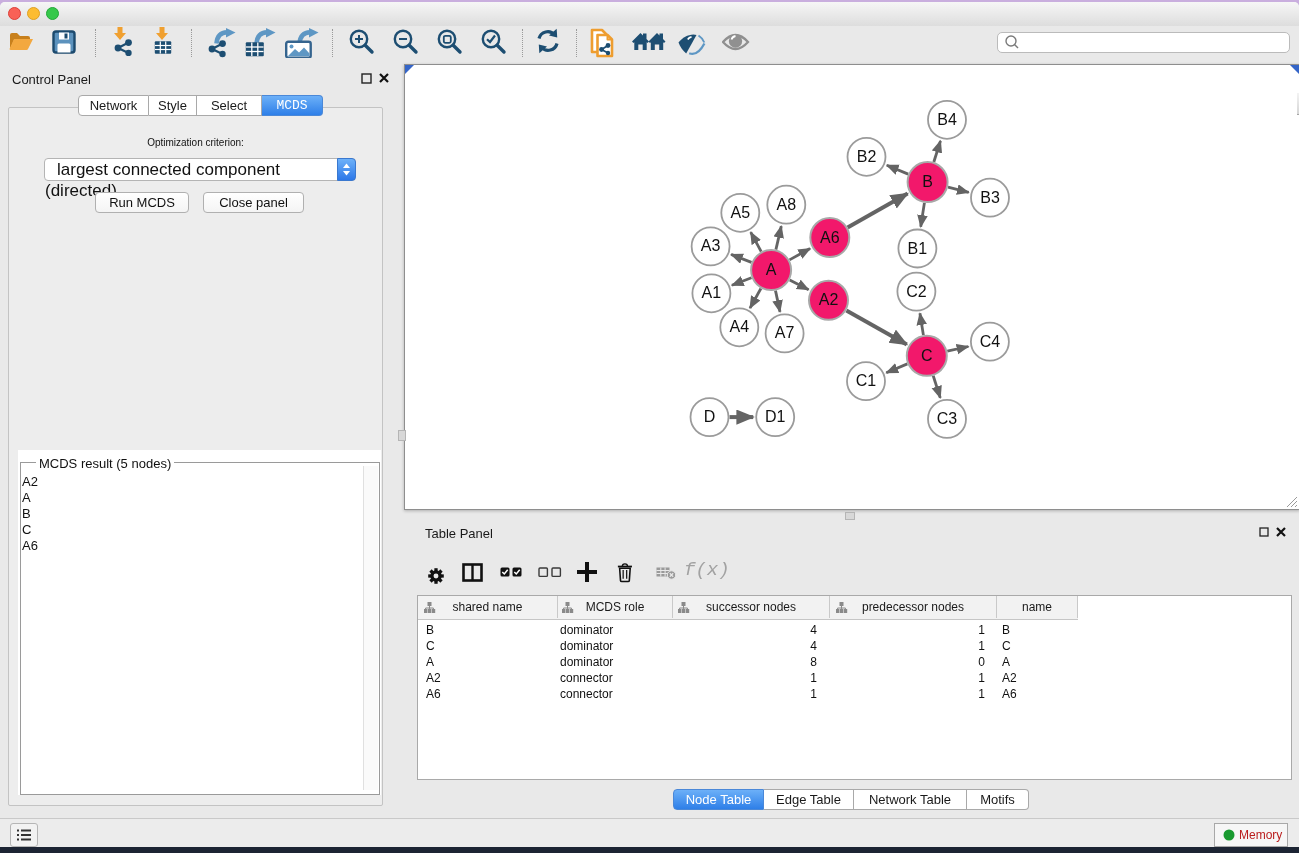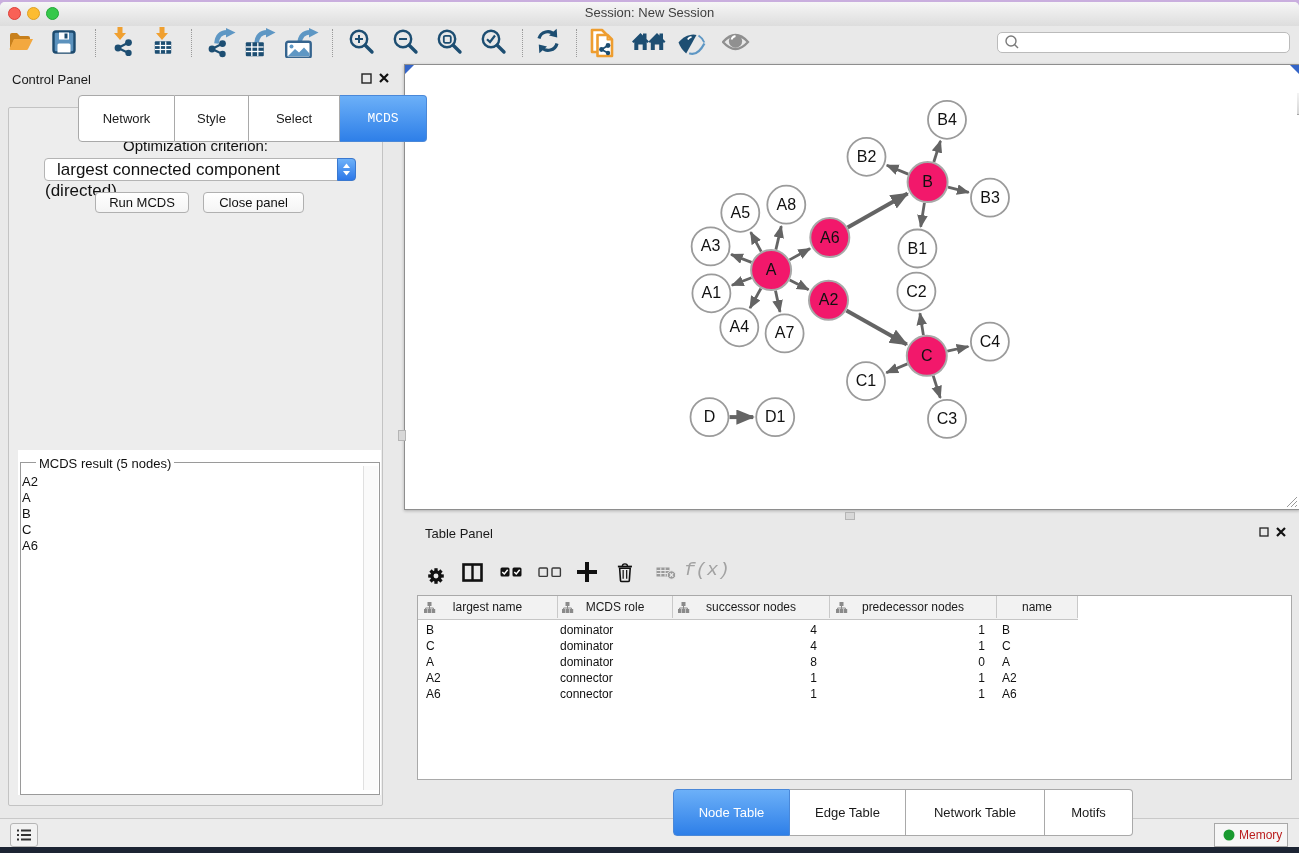--- a/index.html
+++ b/index.html
@@ -13,25 +13,25 @@
 
 #toolbar{position:absolute;left:0;top:24px;width:1299px;height:34px;background:#e9e9e9;}
 .tsep{position:absolute;top:3px;height:28px;width:0;border-left:1px dotted #9a9a9a;}
 #searchbox{position:absolute;left:997px;top:6px;width:291px;height:19px;background:#fff;border:1px solid #bbb;border-radius:5px;}
 
 .paneltitle{font-size:13px;color:#1a1a1a;}
 
 #cpanel{position:absolute;left:0;top:59px;width:391px;height:757px;background:#e9e9e9;}
 #cpbody{position:absolute;left:8px;top:46px;width:373px;height:697px;background:#ededed;border:1px solid #c3c3c3;border-radius:2px;}
 .tabrow{position:absolute;display:flex;z-index:6;}
-.tab{height:19px;line-height:19px;font-size:13px;color:#1a1a1a;background:#fff;border:1px solid #a9a9a9;border-left:none;padding:13px;text-align:center;}
+.tab{height:19px;line-height:19px;font-size:13px;color:#1a1a1a;background:#fff;border:1px solid #a9a9a9;border-left:none;padding:0;text-align:center;}
 .tab.first{border-left:1px solid #a9a9a9;border-radius:4px 0 0 4px;}
 .tab.last{border-radius:0 4px 4px 0;}
 .tab.sel{background:linear-gradient(#6cb0f8,#2e7fe8);color:#fff;border-color:#4a88d8;}
-#optlabel{position:absolute;left:0;top:29px;width:100%;text-align:center;font-size:15px;color:#111;}
+#optlabel{position:absolute;left:0;top:29px;width:100%;text-align:center;font-size:10px;color:#111;}
 #combo{position:absolute;left:35px;top:50px;width:310px;height:21px;background:#fff;border:1px solid #b4b4b4;border-radius:4px;font-size:17px;line-height:21px;color:#111;}
 #combo .cap{position:absolute;right:-1px;top:-1px;width:17px;height:21px;background:linear-gradient(#6db1f9,#2c77e8);border:1px solid #3a78cf;border-radius:0 4px 4px 0;}
 .btn{position:absolute;height:19px;line-height:19px;background:linear-gradient(#ffffff,#f4f4f4);border:1px solid #b0b0b0;border-radius:4px;font-size:13px;color:#111;text-align:center;}
 
 #mcdsbox{position:absolute;left:9px;top:342px;width:363px;height:345px;background:#fff;}
 #mcdsborder{position:absolute;left:2px;top:12px;width:358px;height:331px;border:1px solid #9a9a9a;}
 #mcdstitle{position:absolute;left:18px;top:6px;background:#fff;padding:0 3px;font-size:13px;color:#111;}
 #mcdslist{position:absolute;left:4px;top:24px;width:340px;font-size:13px;color:#111;line-height:16px;}
 #mcdssb{position:absolute;right:3px;top:16px;width:14px;height:324px;background:#fafafa;border-left:1px solid #e0e0e0;}
 
@@ -54,21 +54,20 @@
 .tabrow2{position:absolute;display:flex;z-index:6;}
 </style>
 </head>
 <body>
 <div id="app">
 
   <div id="titlebar">
     <div class="tl" style="left:8px;top:5px;width:11px;height:11px;background:#f96156;border:1px solid #dd4038;"></div>
     <div class="tl" style="left:27px;top:5px;width:11px;height:11px;background:#fcbc32;border:1px solid #dfa023;"></div>
     <div class="tl" style="left:46px;top:5px;width:11px;height:11px;background:#36c84b;border:1px solid #23a837;"></div>
-    <div class="t">Session: New Session</div>
   </div>
 
   <div id="toolbar">
     <div class="tsep" style="left:95px;"></div>
     <div class="tsep" style="left:191px;"></div>
     <div class="tsep" style="left:332px;"></div>
     <div class="tsep" style="left:522px;"></div>
     <div class="tsep" style="left:576px;"></div>
     <div id="tbicons">
       <svg style="position:absolute;left:7px;top:3px;" width="28" height="24">
@@ -455,21 +454,21 @@
               <rect x="7.8" y="7" width="3.4" height="4"></rect>
             </g>
             <g stroke="#8a8a8a" stroke-width="1">
               <line x1="5.5" y1="4" x2="5.5" y2="6"></line>
               <line x1="1.6" y1="6" x2="9.4" y2="6"></line>
               <line x1="1.6" y1="6" x2="1.6" y2="7"></line>
               <line x1="9.4" y1="6" x2="9.4" y2="7"></line>
               <line x1="5.6" y1="6" x2="5.6" y2="7"></line>
             </g>
           </svg>
-        <div class="th" style="left:0;width:139px;">largest name</div>
+        <div class="th" style="left:0;width:139px;">shared name</div>
         <div class="th" style="left:140px;width:114px;">MCDS role</div>
         <div class="th" style="left:255px;width:156px;">successor nodes</div>
         <div class="th" style="left:412px;width:166px;">predecessor nodes</div>
         <div class="th" style="left:579px;width:80px;">name</div>
       </div>
       <div id="tbody">
         <div class="td" style="left:8px;top:26px;width:120px;">B</div>
         <div class="td" style="left:142px;top:26px;width:110px;">dominator</div>
         <div class="td" style="left:299px;top:26px;width:100px;text-align:right;">4</div>
         <div class="td" style="left:467px;top:26px;width:100px;text-align:right;">1</div>

